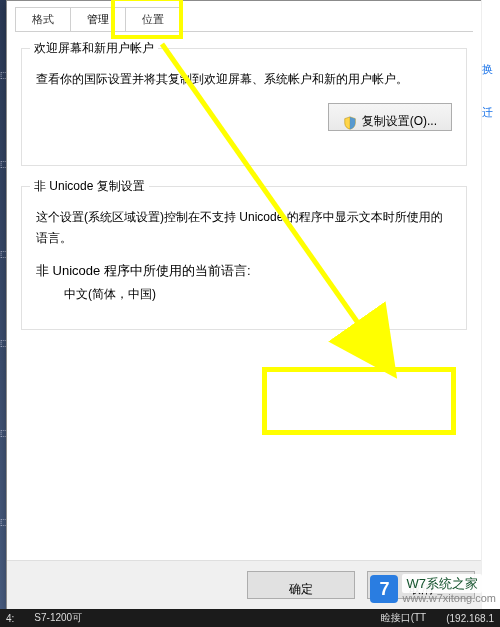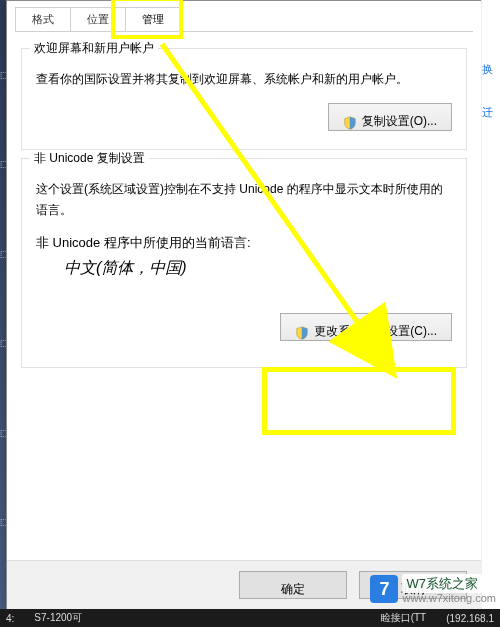--- a/index.html
+++ b/index.html
@@ -118,46 +118,45 @@
   }
 
   .tabcontent {
     flex: 1;
     padding: 16px 14px 10px 14px;
     position: relative;
   }
 
   .groupbox {
     border: 1px solid #e1e1e1;
-    margin-bottom: 8px;
-    position: relative;
-    padding: 20px 14px 18px 14px;
+    margin-bottom: 20px;
+    position: relative;
+    padding: 20px 14px 34px 14px;
   }
   .groupbox .legend {
     position: absolute;
     top: -9px;
     left: 8px;
     background: #fff;
     padding: 0 4px;
     font-size: 12px;
   }
   .desc {
     font-size: 12px;
     line-height: 1.7;
     color: #000;
     margin-bottom: 14px;
   }
   .sublabel {
     font-size: 13px;
     margin: 12px 0 6px 0;
   }
   .subvalue {
-    font-size: 16px;
+    font-size: 12px;
     padding-left: 28px;
-    font-style: italic;
   }
 
   .btn {
     display: inline-flex;
     align-items: flex-end;
     justify-content: center;
     gap: 5px;
     height: 26px;
     border: 1px solid #adadad;
     background: linear-gradient(#f5f5f5, #e9e9e9);
@@ -187,21 +186,21 @@
     pointer-events: none;
     z-index: 7;
   }
 
   .dialog-buttons {
     height: 48px;
     display: flex;
     align-items: center;
     justify-content: flex-end;
     gap: 12px;
-    padding: 0 14px;
+    padding: 0 6px;
     border-top: 1px solid #dfdfdf;
     background: #f0f0f0;
   }
   .dialog-buttons .btn {
     min-width: 78px;
     justify-content: center;
     background: #e1e1e1;
   }
 
   
@@ -264,22 +263,22 @@
       <span>⬚</span>
       <span>⬚</span>
       <span>⬚</span>
       <span>⬚</span>
   </div>
 
   <div class="dialog">
 
     <div class="tabstrip">
       <div class="tab inactive">格式</div>
+      <div class="tab active">管理</div>
       <div class="tab inactive">位置</div>
-      <div class="tab active">管理</div>
       <div class="tab-hl" style="left:104px; top:-4px; width:64px; height:34px;"></div>
     </div>
     <div class="tabline"></div>
 
     <div class="tabcontent">
 
       <div class="groupbox">
         <span class="legend">欢迎屏幕和新用户帐户</span>
         <div class="desc">查看你的国际设置并将其复制到欢迎屏幕、系统帐户和新的用户帐户。</div>
         <div class="right-btn-row">
@@ -294,32 +293,20 @@
             <span>复制设置(O)...</span>
           </div>
         </div>
       </div>
 
       <div class="groupbox" style="padding-bottom:26px;">
         <span class="legend">非 Unicode 复制设置</span>
         <div class="desc">这个设置(系统区域设置)控制在不支持 Unicode 的程序中显示文本时所使用的语言。</div>
         <div class="sublabel">非 Unicode 程序中所使用的当前语言:</div>
         <div class="subvalue">中文(简体，中国)</div>
-        <div class="right-btn-row" style="margin-top:34px;">
-          <div class="btn">
-            <span class="shield">
-              <svg viewBox="0 0 16 16" width="14" height="14">
-                <path d="M8 1 L14 3 V8 C14 12 11 14.5 8 15 C5 14.5 2 12 2 8 V3 Z" fill="#ffd54a" stroke="#b08900" stroke-width="0.6"></path>
-                <path d="M8 1 L8 15" stroke="#b08900" stroke-width="0.5"></path>
-                <path d="M8 1 L14 3 V8 C14 12 11 14.5 8 15 V1 Z" fill="#3a8ee6" opacity="0.85"></path>
-              </svg>
-            </span>
-            <span>更改系统区域设置(C)...</span>
-          </div>
-        </div>
       </div>
 
       <div class="highlight-box" style="left:255px; top:335px; width:184px; height:58px;"></div>
 
       <svg class="arrow-svg" style="left:0; top:0;" width="460" height="420">
         <defs>
           <marker id="ah" markerWidth="14" markerHeight="14" refX="7" refY="7" orient="auto">
             <polygon points="0,0 14,7 0,14" fill="#ffff00"></polygon>
           </marker>
         </defs>

